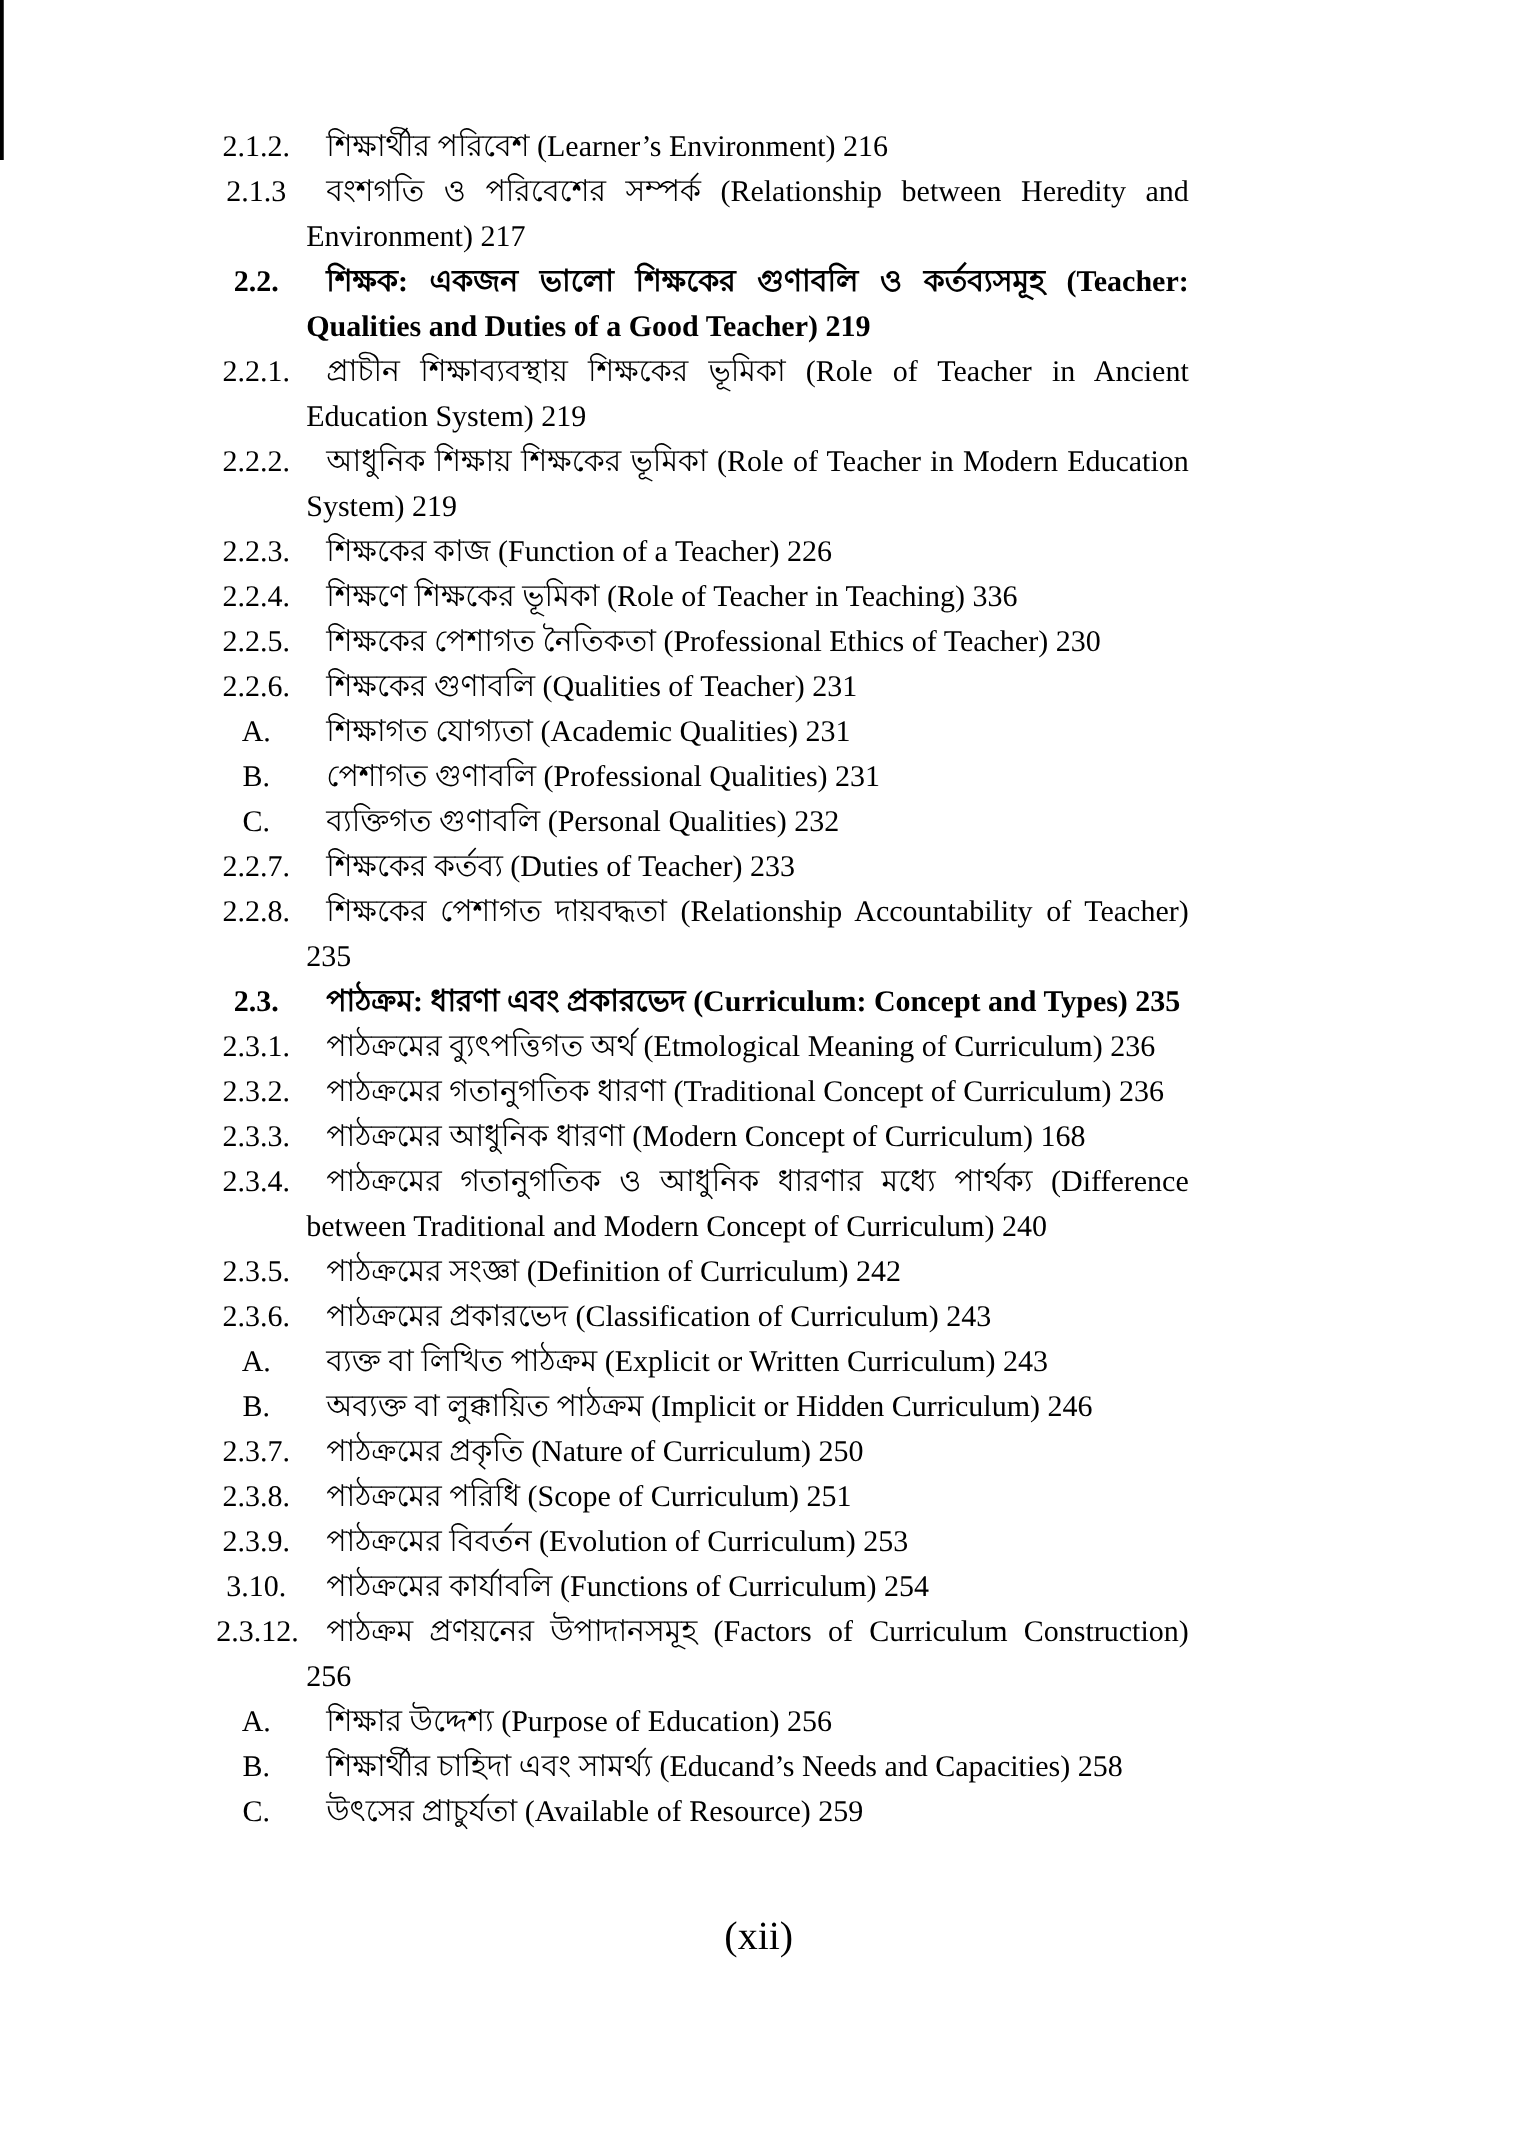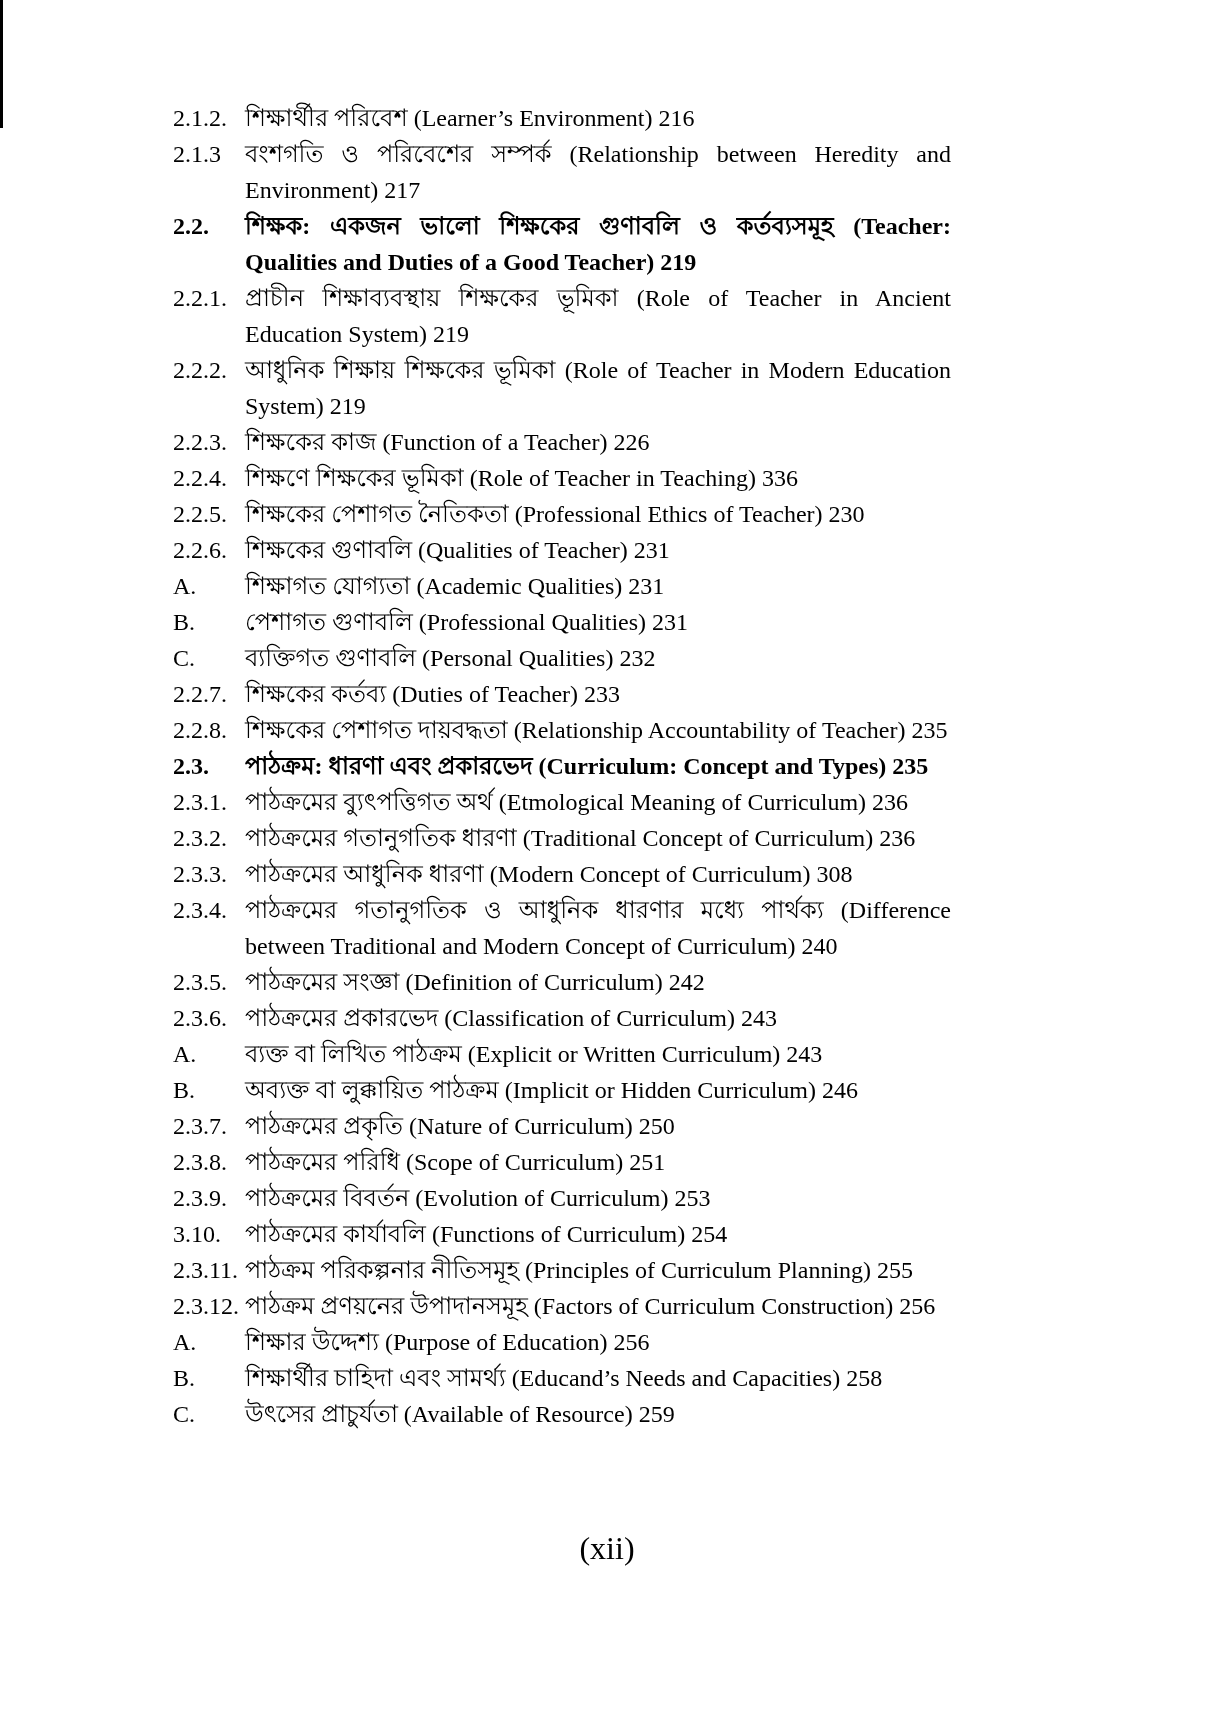--- a/index.html
+++ b/index.html
@@ -34,22 +34,22 @@
     line-height: 36px;
   }
   .toc-entry {
     text-align: justify;
     padding-left: 72px;
     text-indent: -72px;
   }
   .toc-entry .num {
     display: inline-block;
     width: 64px;
-    margin-right: 8px;
-    text-align: left;
+    margin-right: 24px;
+    text-align: center;
     text-indent: 0;
   }
   .toc-entry.section {
     font-weight: bold;
   }
   .page-footer {
     position: absolute;
     left: 0;
     top: 1532px;
     width: 1214px;
@@ -76,31 +76,30 @@
       <div class="toc-entry item"><span class="num">2.2.5.</span><span>শিক্ষকের পেশাগত নৈতিকতা</span> <span>(Professional Ethics of Teacher)</span> <span>230</span></div>
       <div class="toc-entry item"><span class="num">2.2.6.</span><span>শিক্ষকের গুণাবলি</span> <span>(Qualities of Teacher)</span> <span>231</span></div>
       <div class="toc-entry letter"><span class="num">A.</span><span>শিক্ষাগত যোগ্যতা</span> <span>(Academic Qualities)</span> <span>231</span></div>
       <div class="toc-entry letter"><span class="num">B.</span><span>পেশাগত গুণাবলি</span> <span>(Professional Qualities)</span> <span>231</span></div>
       <div class="toc-entry letter"><span class="num">C.</span><span>ব্যক্তিগত গুণাবলি</span> <span>(Personal Qualities)</span> <span>232</span></div>
       <div class="toc-entry item"><span class="num">2.2.7.</span><span>শিক্ষকের কর্তব্য</span> <span>(Duties of Teacher)</span> <span>233</span></div>
       <div class="toc-entry item"><span class="num">2.2.8.</span><span>শিক্ষকের পেশাগত দায়বদ্ধতা</span> <span>(Relationship Accountability of Teacher)</span> <span>235</span></div>
       <div class="toc-entry section"><span class="num">2.3.</span><span>পাঠক্রম: ধারণা এবং প্রকারভেদ</span> <span>(Curriculum: Concept and Types)</span> <span>235</span></div>
       <div class="toc-entry item"><span class="num">2.3.1.</span><span>পাঠক্রমের ব্যুৎপত্তিগত অর্থ</span> <span>(Etmological Meaning of Curriculum)</span> <span>236</span></div>
       <div class="toc-entry item"><span class="num">2.3.2.</span><span>পাঠক্রমের গতানুগতিক ধারণা</span> <span>(Traditional Concept of Curriculum)</span> <span>236</span></div>
-      <div class="toc-entry item"><span class="num">2.3.3.</span><span>পাঠক্রমের আধুনিক ধারণা</span> <span>(Modern Concept of Curriculum)</span> <span>308</span></div>
+      <div class="toc-entry item"><span class="num">2.3.3.</span><span>পাঠক্রমের আধুনিক ধারণা</span> <span>(Modern Concept of Curriculum)</span> <span>168</span></div>
       <div class="toc-entry item"><span class="num">2.3.4.</span><span>পাঠক্রমের গতানুগতিক ও আধুনিক ধারণার মধ্যে পার্থক্য</span> <span>(Difference between Traditional and Modern Concept of Curriculum)</span> <span>240</span></div>
       <div class="toc-entry item"><span class="num">2.3.5.</span><span>পাঠক্রমের সংজ্ঞা</span> <span>(Definition of Curriculum)</span> <span>242</span></div>
       <div class="toc-entry item"><span class="num">2.3.6.</span><span>পাঠক্রমের প্রকারভেদ</span> <span>(Classification of Curriculum)</span> <span>243</span></div>
       <div class="toc-entry letter"><span class="num">A.</span><span>ব্যক্ত বা লিখিত পাঠক্রম</span> <span>(Explicit or Written Curriculum)</span> <span>243</span></div>
       <div class="toc-entry letter"><span class="num">B.</span><span>অব্যক্ত বা লুক্কায়িত পাঠক্রম</span> <span>(Implicit or Hidden Curriculum)</span> <span>246</span></div>
       <div class="toc-entry item"><span class="num">2.3.7.</span><span>পাঠক্রমের প্রকৃতি</span> <span>(Nature of Curriculum)</span> <span>250</span></div>
       <div class="toc-entry item"><span class="num">2.3.8.</span><span>পাঠক্রমের পরিধি</span> <span>(Scope of Curriculum)</span> <span>251</span></div>
       <div class="toc-entry item"><span class="num">2.3.9.</span><span>পাঠক্রমের বিবর্তন</span> <span>(Evolution of Curriculum)</span> <span>253</span></div>
       <div class="toc-entry item"><span class="num">3.10.</span><span>পাঠক্রমের কার্যাবলি</span> <span>(Functions of Curriculum)</span> <span>254</span></div>
-      <div class="toc-entry item"><span class="num">2.3.11.</span><span>পাঠক্রম পরিকল্পনার নীতিসমূহ</span> <span>(Principles of Curriculum Planning)</span> <span>255</span></div>
       <div class="toc-entry item"><span class="num">2.3.12.</span><span>পাঠক্রম প্রণয়নের উপাদানসমূহ</span> <span>(Factors of Curriculum Construction)</span> <span>256</span></div>
       <div class="toc-entry letter"><span class="num">A.</span><span>শিক্ষার উদ্দেশ্য</span> <span>(Purpose of Education)</span> <span>256</span></div>
       <div class="toc-entry letter"><span class="num">B.</span><span>শিক্ষার্থীর চাহিদা এবং সামর্থ্য</span> <span>(Educand’s Needs and Capacities)</span> <span>258</span></div>
       <div class="toc-entry letter"><span class="num">C.</span><span>উৎসের প্রাচুর্যতা</span> <span>(Available of Resource)</span> <span>259</span></div>
     </div>
 
   <div class="page-footer">(xii)</div>
 </div>
 
 </body></html>

